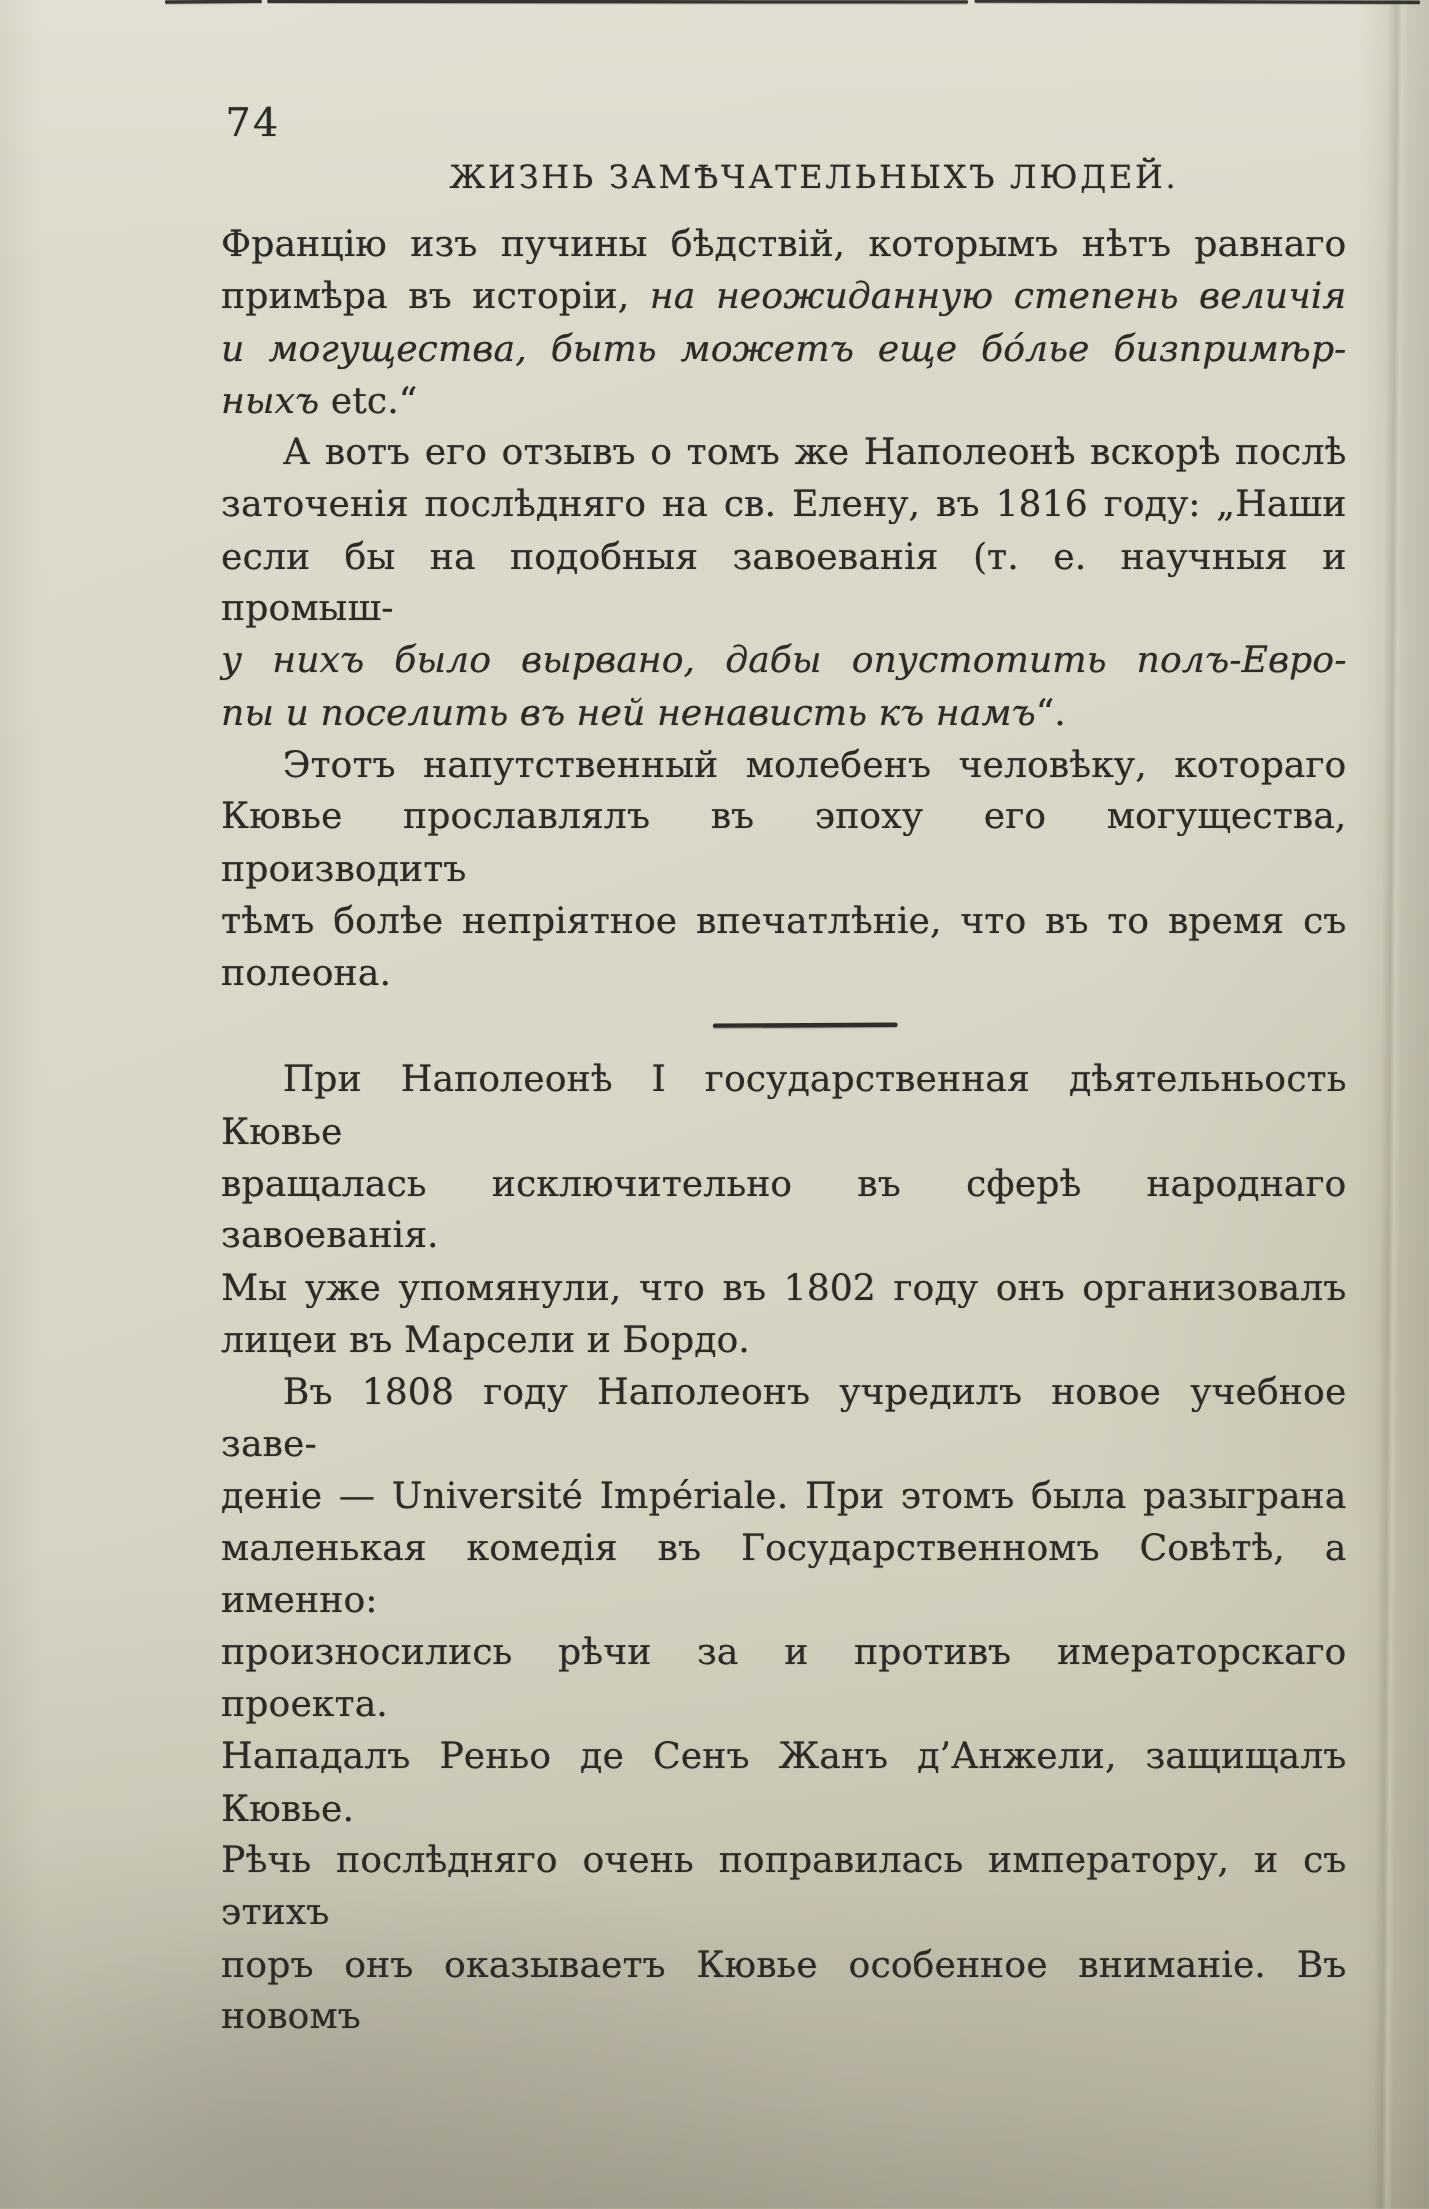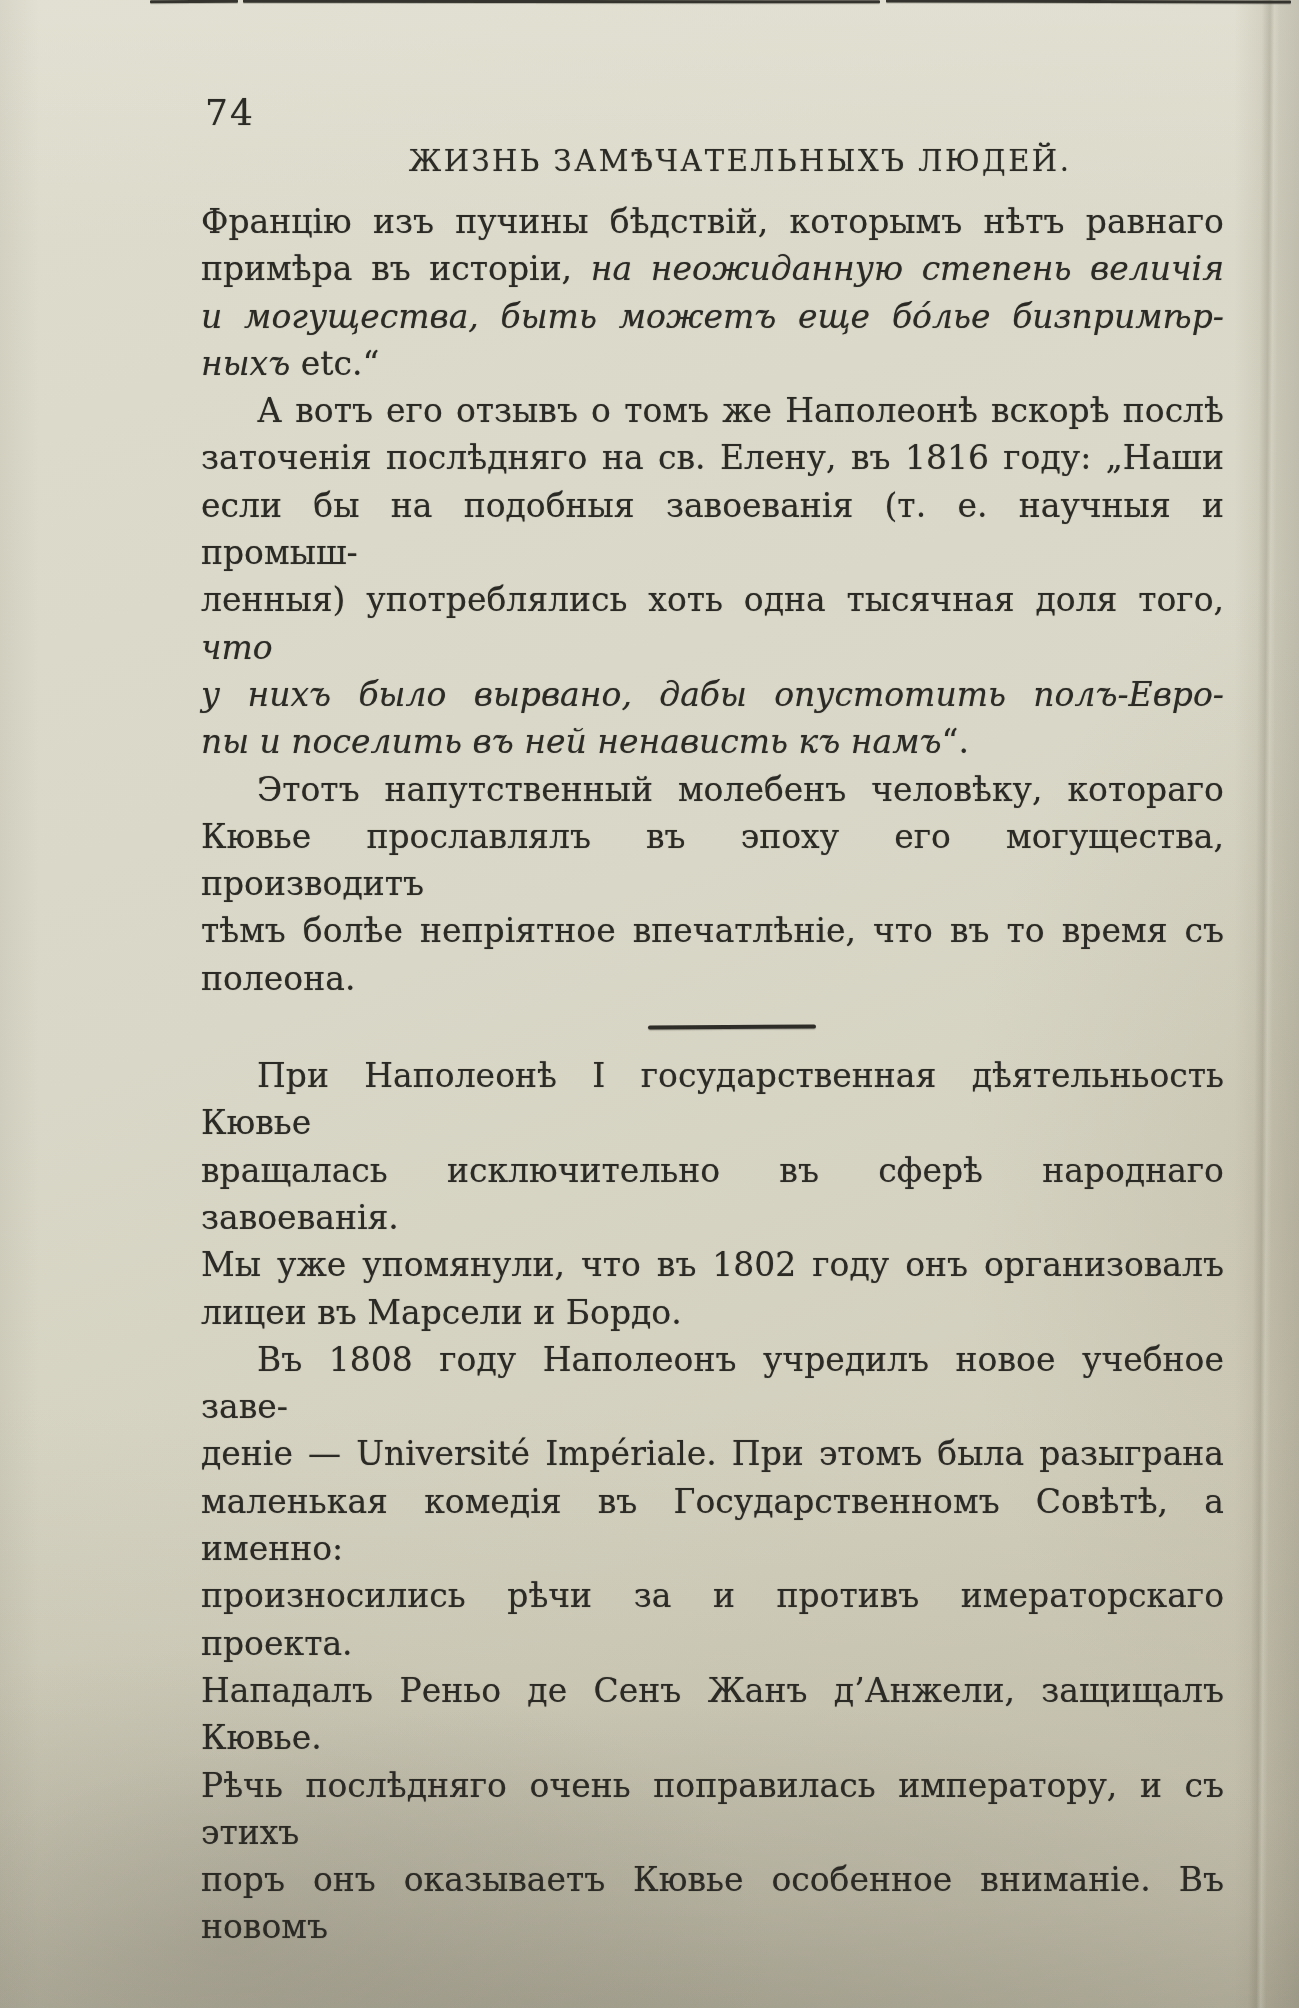--- a/index.html
+++ b/index.html
@@ -78,21 +78,20 @@
   </div>
 
   <div class="textblock">
       <div class="line just"><span>Францію изъ пучины бѣдствій, которымъ нѣтъ равнаго</span></div>
       <div class="line just"><span>примѣра въ исторіи, </span><span class="it">на неожиданную степень величія</span></div>
       <div class="line just"><span class="it">и могущества, быть можетъ еще бо́лье бизпримѣр-</span></div>
       <div class="line"><span class="it">ныхъ</span><span> etc.“</span></div>
       <div class="line ind just"><span>А вотъ его отзывъ о томъ же Наполеонѣ вскорѣ послѣ</span></div>
       <div class="line just"><span>заточенія послѣдняго на св. Елену, въ 1816 году: „Наши</span></div>
       <div class="line just"><span>если бы на подобныя завоеванія (т. е. научныя и промыш-</span></div>
-      <div class="line just"><span>ленныя) употреблялись хоть одна тысячная доля того, </span><span class="it">что</span></div>
       <div class="line just"><span class="it">у нихъ было вырвано, дабы опустотить полъ-Евро-</span></div>
       <div class="line"><span class="it">пы и поселить въ ней ненависть къ намъ</span><span>“.</span></div>
       <div class="line ind just"><span>Этотъ напутственный молебенъ человѣку, котораго</span></div>
       <div class="line just"><span>Кювье прославлялъ въ эпоху его могущества, производитъ</span></div>
       <div class="line just"><span>тѣмъ болѣе непріятное впечатлѣніе, что въ то время съ</span></div>
       <div class="line"><span>полеона.</span></div>
       <div class="sep">
         <span class="sep-rule"></span>
       </div>
       <div class="line ind just"><span>При Наполеонѣ I государственная дѣятельньость Кювье</span></div>

